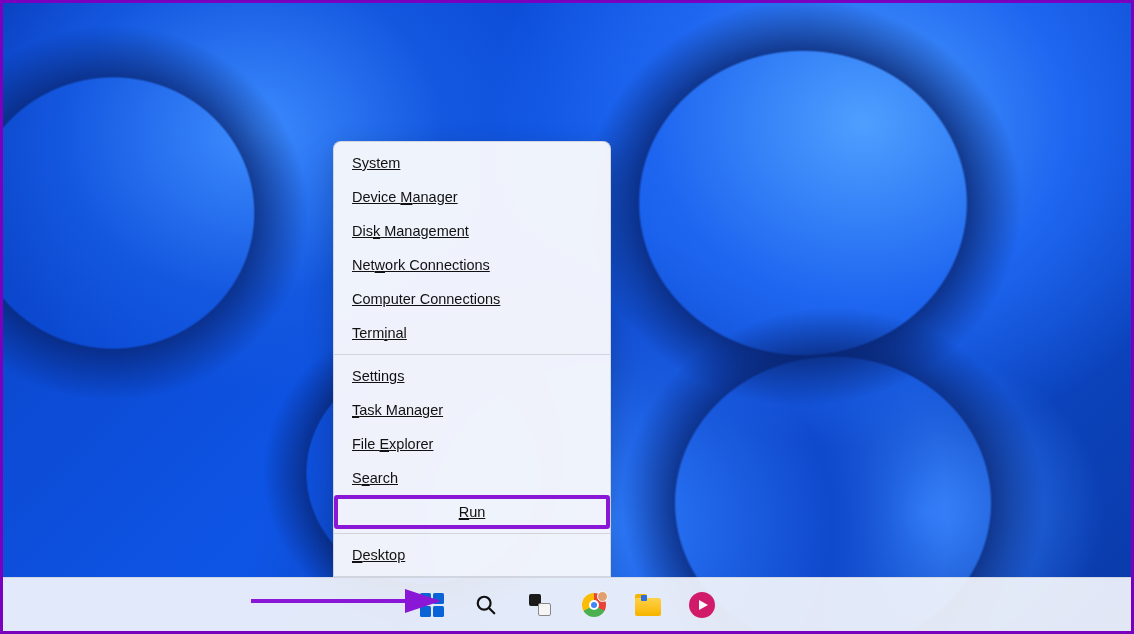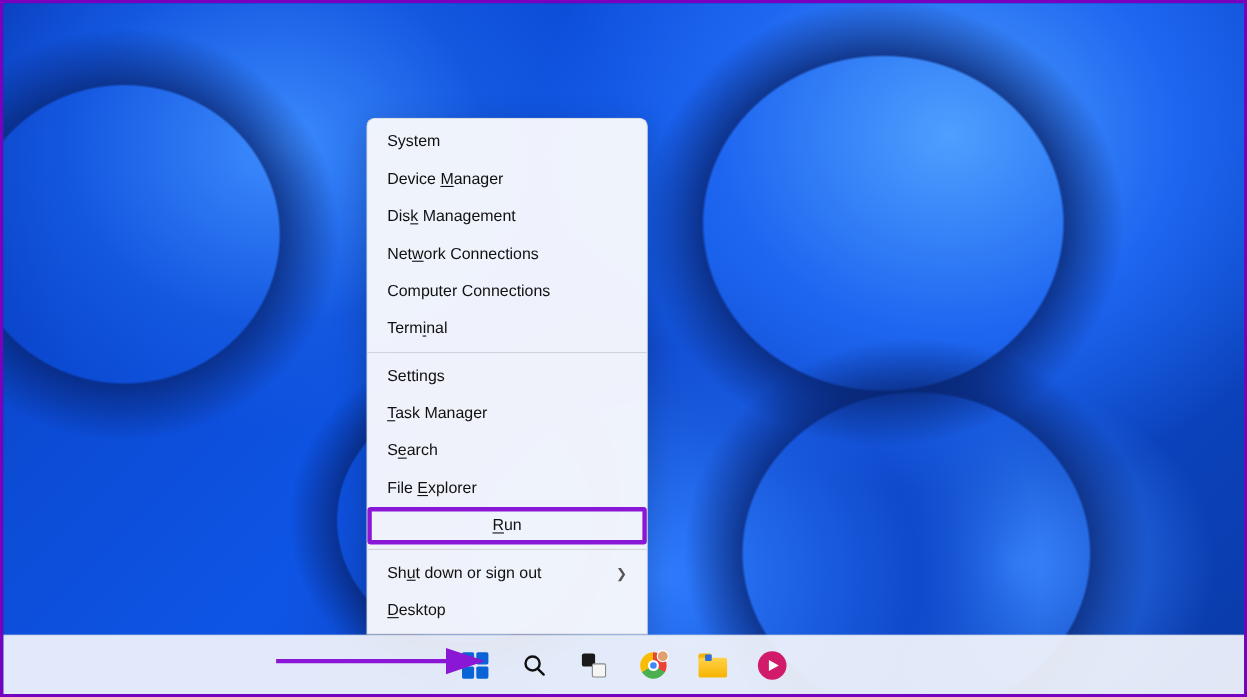--- a/index.html
+++ b/index.html
@@ -46,27 +46,27 @@
   .ico-folder .clip{position:absolute; left:6px; top:1px; width:6px; height:6px; background:#2a6ee0; border-radius:1px;}
   .ico-round { width:26px; height:26px; border-radius:50%; background:#d11b6a; display:flex; align-items:center; justify-content:center;}
   .ico-round .play{ width:0; height:0; border-left:9px solid #fff; border-top:5px solid transparent; border-bottom:5px solid transparent; margin-left:2px;}
   .ico-chrome { width:24px; height:24px; border-radius:50%; background: conic-gradient(#ea4335 0 120deg,#4caf50 120deg 240deg,#fbbc05 240deg 360deg); display:flex; align-items:center; justify-content:center; position:relative;}
   .ico-chrome .c-inner{width:10px;height:10px;border-radius:50%;background:#fff;display:flex;align-items:center;justify-content:center;}
   .ico-chrome .c-inner2{width:6px;height:6px;border-radius:50%;background:#4285f4;}
   .ico-chrome .badge{position:absolute; top:-2px; right:-2px; width:11px; height:11px; border-radius:50%; background:#e0a070; border:1px solid #fff;}
 
   
   .ctxmenu {
-    position:absolute; left:330px; bottom:54px; width:256px;
+    position:absolute; left:330px; bottom:54px; width:278px;
     background: rgba(244,246,252,0.98);
     border:1px solid rgba(0,0,0,0.12);
     border-radius:8px 8px 0 0;
     box-shadow: 0 10px 30px rgba(0,0,0,0.2);
     padding:4px 0;
-    font-size:14.5px; color:#111;
+    font-size:14.5px; color:#111;text-decoration:underline;
   }
   .ctx-item { padding:9px 18px 9px 18px; cursor:pointer; display:flex; align-items:center; justify-content:space-between;}
   .ctx-sep { height:1px; background: rgba(0,0,0,0.12); margin:4px 0; }
   .ctx-sub .chev { font-size:12px; color:#555; }
   .acc { text-decoration: underline; text-underline-offset:2px; }
   .ctx-item.highlight { outline:4px solid #8a17d6; outline-offset:-4px; border-radius:3px;justify-content:center; }
   .ctx-item .lbl { display:inline-block; }
 
   
   .arrow { position:absolute; left:248px; bottom:10px; width:200px; height:40px; pointer-events:none; }
@@ -104,34 +104,30 @@
     </div>
   <div class="ctx-sep"></div>
 
   <div class="ctx-item">
       <span class="lbl"><span>Settings</span></span>
     </div>
   <div class="ctx-item">
       <span class="lbl"><span class="acc">T</span><span>ask Manager</span></span>
     </div>
   <div class="ctx-item">
-      <span class="lbl"><span>S</span><span class="acc">e</span><span>arch</span></span>
+      <span class="lbl"><span>File </span><span class="acc">E</span><span>xplorer</span></span>
     </div>
   <div class="ctx-item">
-      <span class="lbl"><span>File </span><span class="acc">E</span><span>xplorer</span></span>
+      <span class="lbl"><span>S</span><span class="acc">e</span><span>arch</span></span>
     </div>
   <div class="ctx-item highlight">
       <span class="lbl"><span class="acc">R</span><span>un</span></span>
     </div>
   <div class="ctx-sep"></div>
 
-  <div class="ctx-item ctx-sub">
-    <span class="lbl"><span>Sh</span><span class="acc">u</span><span>t down or sign out</span></span>
-    <span class="chev">❯</span>
-  </div>
   <div class="ctx-item">
       <span class="lbl"><span class="acc">D</span><span>esktop</span></span>
     </div>
 </div>
 
 <div class="taskbar">
   <div class="task-items">
     <div class="task-item">
       <span class="ico-start">
           <div></div>

